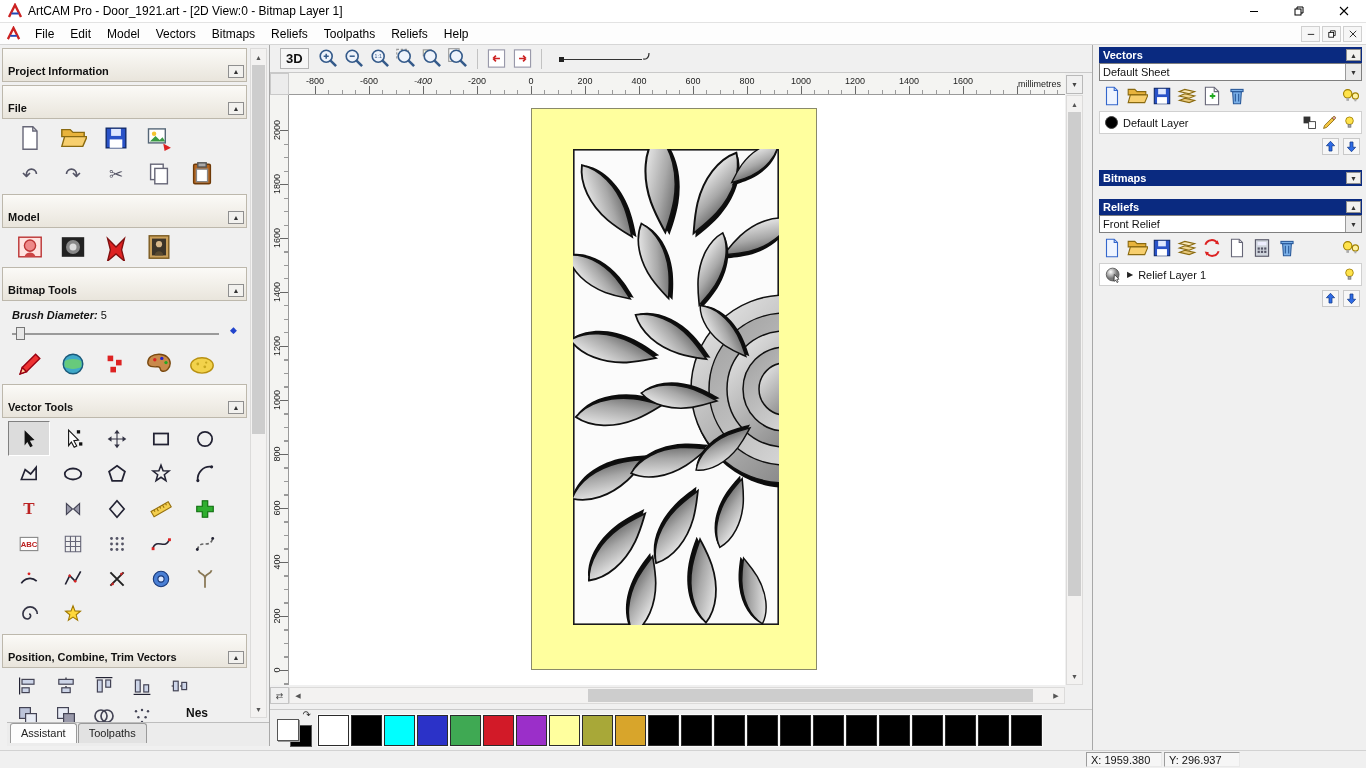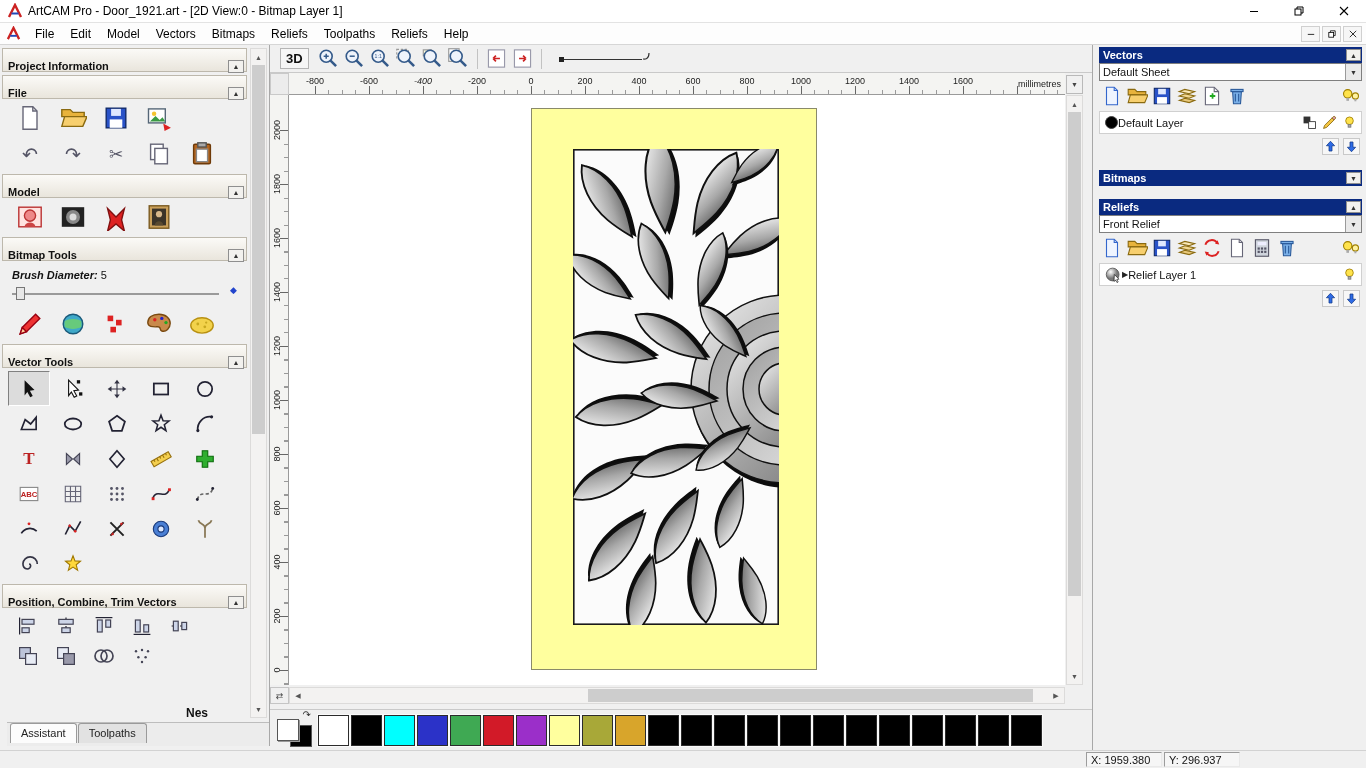--- a/index.html
+++ b/index.html
@@ -22,21 +22,21 @@
   .mbtn{width:19px;height:16px;display:flex;align-items:center;justify-content:center;border:1px solid #d0d0d0;background:#f6f6f6;margin-left:2px}
   .mbtn svg{width:8px;height:8px}
 
   
   .icon{display:inline-flex;align-items:center;justify-content:center;width:24px;height:24px;line-height:1}
   .icon svg{width:100%;height:100%}
 
   
   .left-panel{position:absolute;top:45px;left:0;width:270px;bottom:22px;background:#f0f0f0;border-right:1px solid #a8a8a8}
   .lp-content{position:absolute;left:2px;right:22px;top:0;bottom:24px;overflow:hidden}
-  .sec-hdr{height:24px;margin-top:3px;background:linear-gradient(#fbfaf7,#e9e5dc);border:1px solid #bdb8ac;display:flex;align-items:center;padding:12px 2px 0 5px;font-weight:bold}
+  .sec-hdr{height:34px;margin-top:3px;background:linear-gradient(#fbfaf7,#e9e5dc);border:1px solid #bdb8ac;display:flex;align-items:center;padding:12px 2px 0 5px;font-weight:bold}
   .sec-btn{margin-left:auto;width:16px;height:13px;background:#f2f1ee;border:1px solid #8f8f8f;font-size:7px;display:flex;align-items:center;justify-content:center;color:#333}
   .info-grid{display:flex;padding:5px 4px 2px 10px}
   .info-col{width:104px;line-height:15px}
   .info-col b{display:block}
   .row-icons{display:flex;align-items:center;gap:15px;padding:5px 4px 3px 14px}
   .row-icons .icon{width:28px;height:28px}
   .brush-row{padding:8px 0 0 10px}
   .brush-row .brush-label{font-weight:bold;font-style:italic}
   .slider-row{position:relative;height:18px;margin:4px 10px 2px 10px}
   .slider-track{position:absolute;left:0;right:18px;top:8px;height:2px;background:#9a9a9a}
@@ -104,21 +104,21 @@
   
   .right-panel{position:absolute;left:1092px;top:45px;right:0;bottom:18px;background:#f0f0f0;border-left:1px solid #a8a8a8;padding:1px 4px 0 6px}
   .navy-hdr{height:16px;background:#0a2a80;color:#fff;font-weight:bold;display:flex;align-items:center;padding:0 1px 0 4px;margin-top:1px}
   .navy-hdr .sec-btn{height:12px;width:15px}
   .combo{height:18px;background:#fff;border:1px solid #7f7f7f;display:flex;align-items:center}
   .combo .combo-text{flex:1;padding-left:3px}
   .combo .combo-btn{width:16px;height:16px;background:#e9e9e9;border-left:1px solid #9a9a9a;display:flex;align-items:center;justify-content:center;font-size:7px;color:#333}
   .rp-toolbar{display:flex;align-items:center;gap:4px;padding:4px 0 4px 2px}
   .rp-toolbar .icon{width:22px;height:22px}
   .rp-toolbar .right-slot{margin-left:auto}
-  .layer-row{background:#fff;border:1px solid #d0d0d0;height:23px;display:flex;align-items:center;padding:0 3px 0 5px;}
+  .layer-row{background:#fff;border:1px solid #d0d0d0;height:23px;display:flex;align-items:center;padding:0 3px 0 5px;gap:5px}
   .layer-row .icon{width:17px;height:17px}
   .layer-colour{width:13px;height:13px;border-radius:50%;border:1px solid #444}
   .layer-name{flex:0 0 auto}
   .right-slot-group{margin-left:auto;display:flex;gap:3px}
   .order-row{display:flex;justify-content:flex-end;gap:4px;padding:4px 2px 6px 0}
   .order-row .icon{width:17px;height:17px;border:1px solid #c9c9c9;background:#f7f7f7}
   .expander{font-size:8px;color:#222}
   .rp-tabbar{position:absolute;left:0;right:0;bottom:0;height:24px;background:#ececec;border-top:1px solid #bdbdbd;display:flex;align-items:flex-end;padding-left:8px}
 
   

